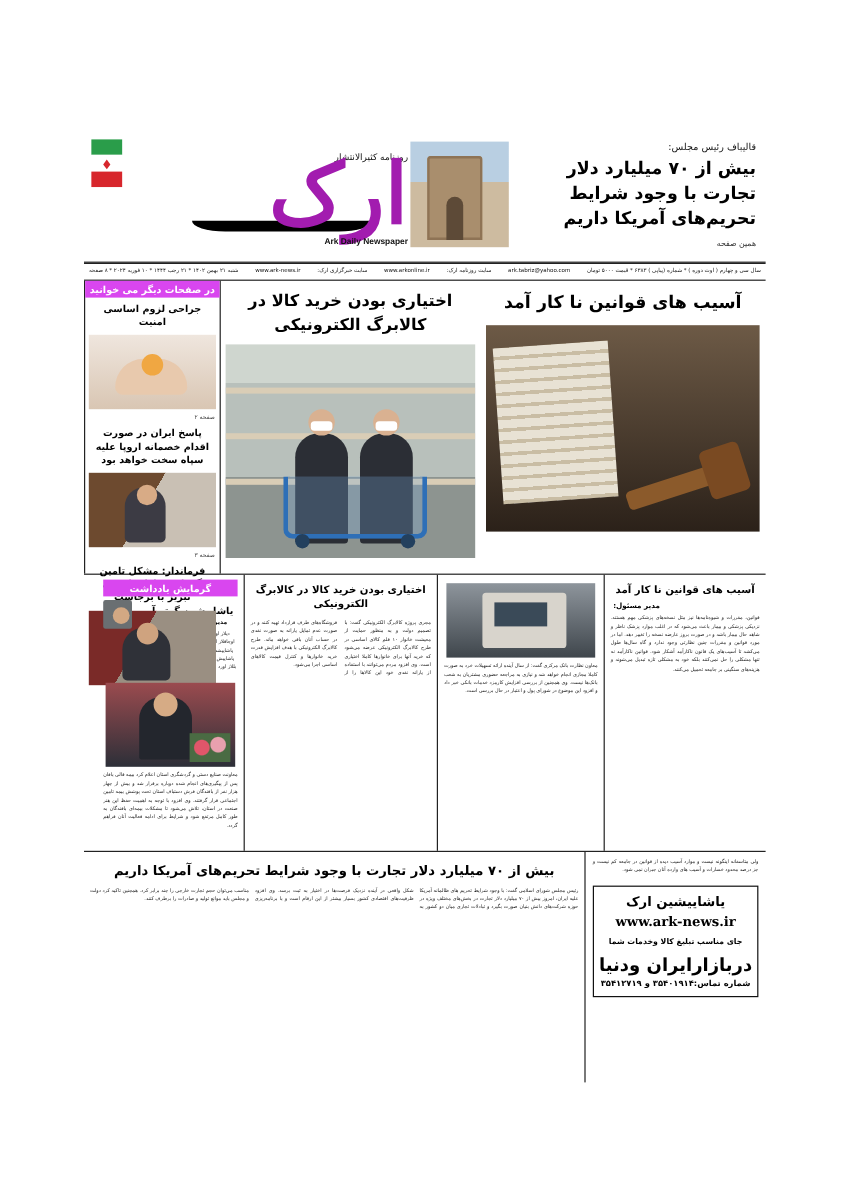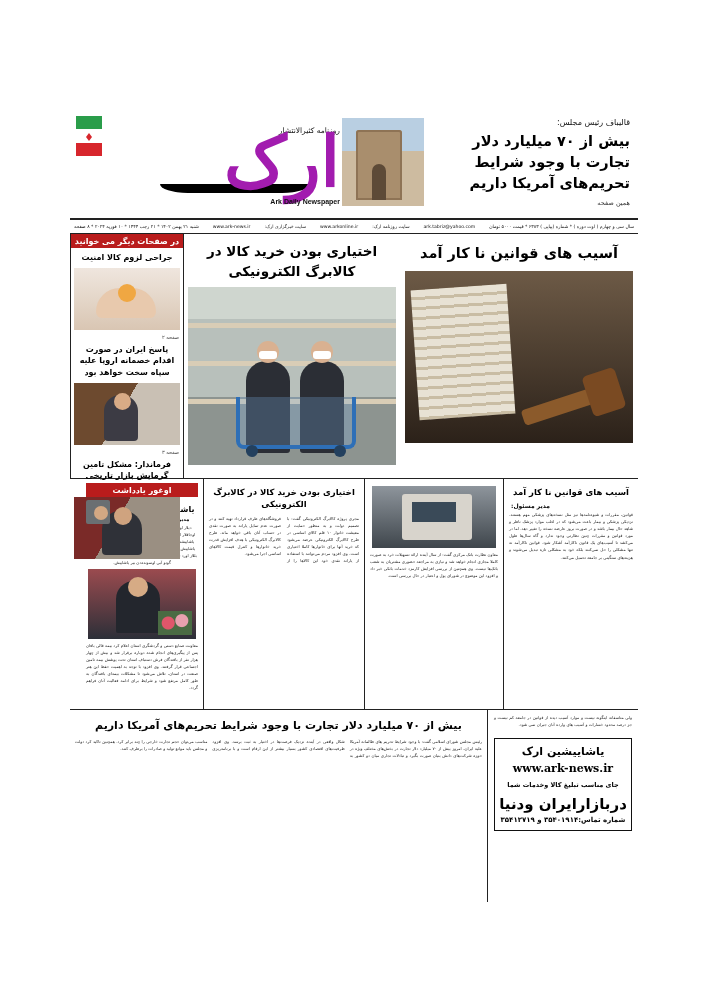--- a/index.html
+++ b/index.html
@@ -28,21 +28,21 @@
   .infobar{height:13px;border-top:1px solid #222;border-bottom:1.5px solid #222;display:flex;align-items:center;
     justify-content:space-between;padding:0 4px;font-size:4.6px;color:#111;overflow:hidden;white-space:nowrap;}
   .infobar span{flex:0 0 auto;}
 
   
   .band{display:flex;height:244px;border-bottom:1.5px solid #222;}
   .col-left{width:112px;border-left:1px solid #222;}
   .col-mid{width:216px;border-left:1px solid #222;}
   .col-right{flex:1;}
 
-  .redbar{background:#b91c1c;color:#fff;font-size:8px;font-weight:700;text-align:center;padding:2.5px 0;}
+  .redbar{background:#d946ef;color:#fff;font-size:8px;font-weight:700;text-align:center;padding:2.5px 0;}
   .sb-head{font-size:8px;font-weight:700;text-align:center;line-height:1.4;padding:4px 4px 3px;}
   .sb-pg{font-size:5px;color:#444;text-align:right;padding:2px 4px 0;}
   .sb-photo{height:62px;margin:2px 3px;overflow:hidden;position:relative;}
   .ph-hands{background:linear-gradient(#efe6de,#d9c6b3);}
   .ph-hands:before{content:"";position:absolute;left:22px;top:20px;width:60px;height:30px;background:#e8c9ad;border-radius:30px 30px 8px 8px;}
   .ph-hands:after{content:"";position:absolute;left:44px;top:16px;width:18px;height:18px;background:#f0a742;border-radius:50%;}
   .ph-man1{background:linear-gradient(120deg,#6d4a2f 0 45%,#c9c0b4 45% 100%);}
   .ph-man1:before{content:"";position:absolute;left:30px;top:12px;width:34px;height:46px;background:#3c3b44;border-radius:16px 16px 4px 4px;}
   .ph-man1:after{content:"";position:absolute;left:40px;top:10px;width:17px;height:17px;background:#d8ab86;border-radius:50%;}
   .ph-man2{background:linear-gradient(120deg,#7a2a28 0 40%,#9a8f82 40% 100%);}
@@ -158,21 +158,21 @@
         <div class="shopper" style="left:112px;">
             <i></i>
           </div>
         <div class="cart"></div>
       </div>
     </div>
 
     <div class="col-left">
       <div class="redbar">در صفحات دیگر می خوانید</div>
 
-      <div class="sb-head">جراحی لزوم کالا امنیت</div>
+      <div class="sb-head">جراحی لزوم اساسی امنیت</div>
       <div class="sb-photo ph-hands"></div>
 
       <div class="sb-pg">صفحه ۲</div>
       <div class="sb-head">پاسخ ایران در صورت اقدام خصمانه اروپا علیه سپاه سخت خواهد بود</div>
       <div class="sb-photo ph-man1"></div>
 
       <div class="sb-pg">صفحه ۳</div>
       <div class="sb-head">فرماندار: مشکل تامین گرمایش بازار تاریخی تبریز با برجاست</div>
       <div class="sb-photo ph-man2"></div>
     </div>
@@ -192,21 +192,21 @@
         </div>
       <div class="body">معاون نظارت بانک مرکزی گفت: از سال آینده ارائه تسهیلات خرد به صورت کاملا مجازی انجام خواهد شد و نیازی به مراجعه حضوری مشتریان به شعب بانک‌ها نیست. وی همچنین از بررسی افزایش کارمزد خدمات بانکی خبر داد و افزود این موضوع در شورای پول و اعتبار در حال بررسی است.</div>
     </div>
 
     <div class="art" style="width:150px;border-left:1px solid #222;">
       <div class="art-h">اختیاری بودن خرید کالا در کالابرگ الکترونیکی</div>
       <div class="body cols2">مجری پروژه کالابرگ الکترونیکی گفت: با تصمیم دولت و به منظور حمایت از معیشت خانوار ۱۰ قلم کالای اساسی در طرح کالابرگ الکترونیکی عرضه می‌شود که خرید آنها برای خانوارها کاملا اختیاری است. وی افزود مردم می‌توانند با استفاده از یارانه نقدی خود این کالاها را از فروشگاه‌های طرف قرارداد تهیه کنند و در صورت عدم تمایل یارانه به صورت نقدی در حساب آنان باقی خواهد ماند. طرح کالابرگ الکترونیکی با هدف افزایش قدرت خرید خانوارها و کنترل قیمت کالاهای اساسی اجرا می‌شود.</div>
     </div>
 
     <div class="art" style="width:112px;">
-      <div class="redbar">اوغور یادداشت</div>
+      <div class="redbar">گرمایش یادداشت</div>
       <div style="display:flex;align-items:flex-end;gap:2px;margin-top:3px;">
         <div style="flex:1;">
           <div class="art-h" style="font-size:8px;padding:0">یاشاییشین گوتو آبی</div>
           <div class="byline" style="text-align:center;font-size:5px">مدیر مسئول - محمد اشرفی</div>
         </div>
         <div class="mugshot" style="position:relative;left:0;top:0;flex:0 0 24px;height:24px"></div>
       </div>
       <div class="body" style="text-align:center">دیلار او اوغور باخمادا بو دولار اوسونده دن یاریشیندا ایشلی اوجاقلار اوسونده‌دن یاشاییشین گوتو آبی وار. هر آن نجه بسه‌لی یاشاییشدا یاریشیندا اوجاقلار اوسونده بیر آنا قوناق اوسونده‌دن یاشاییش دیلاری بیر گوتو آبی سوز قاییدیر. ناصری گؤیده ایله‌ری بللاز اورد قالیغلی قالیغدا بیر یاشاییش بلله‌ری اوسونده یاشاییشین گوتو آبی اوسونده‌دن بیر یاشاییش.</div>
 
       <div class="smallpic">

